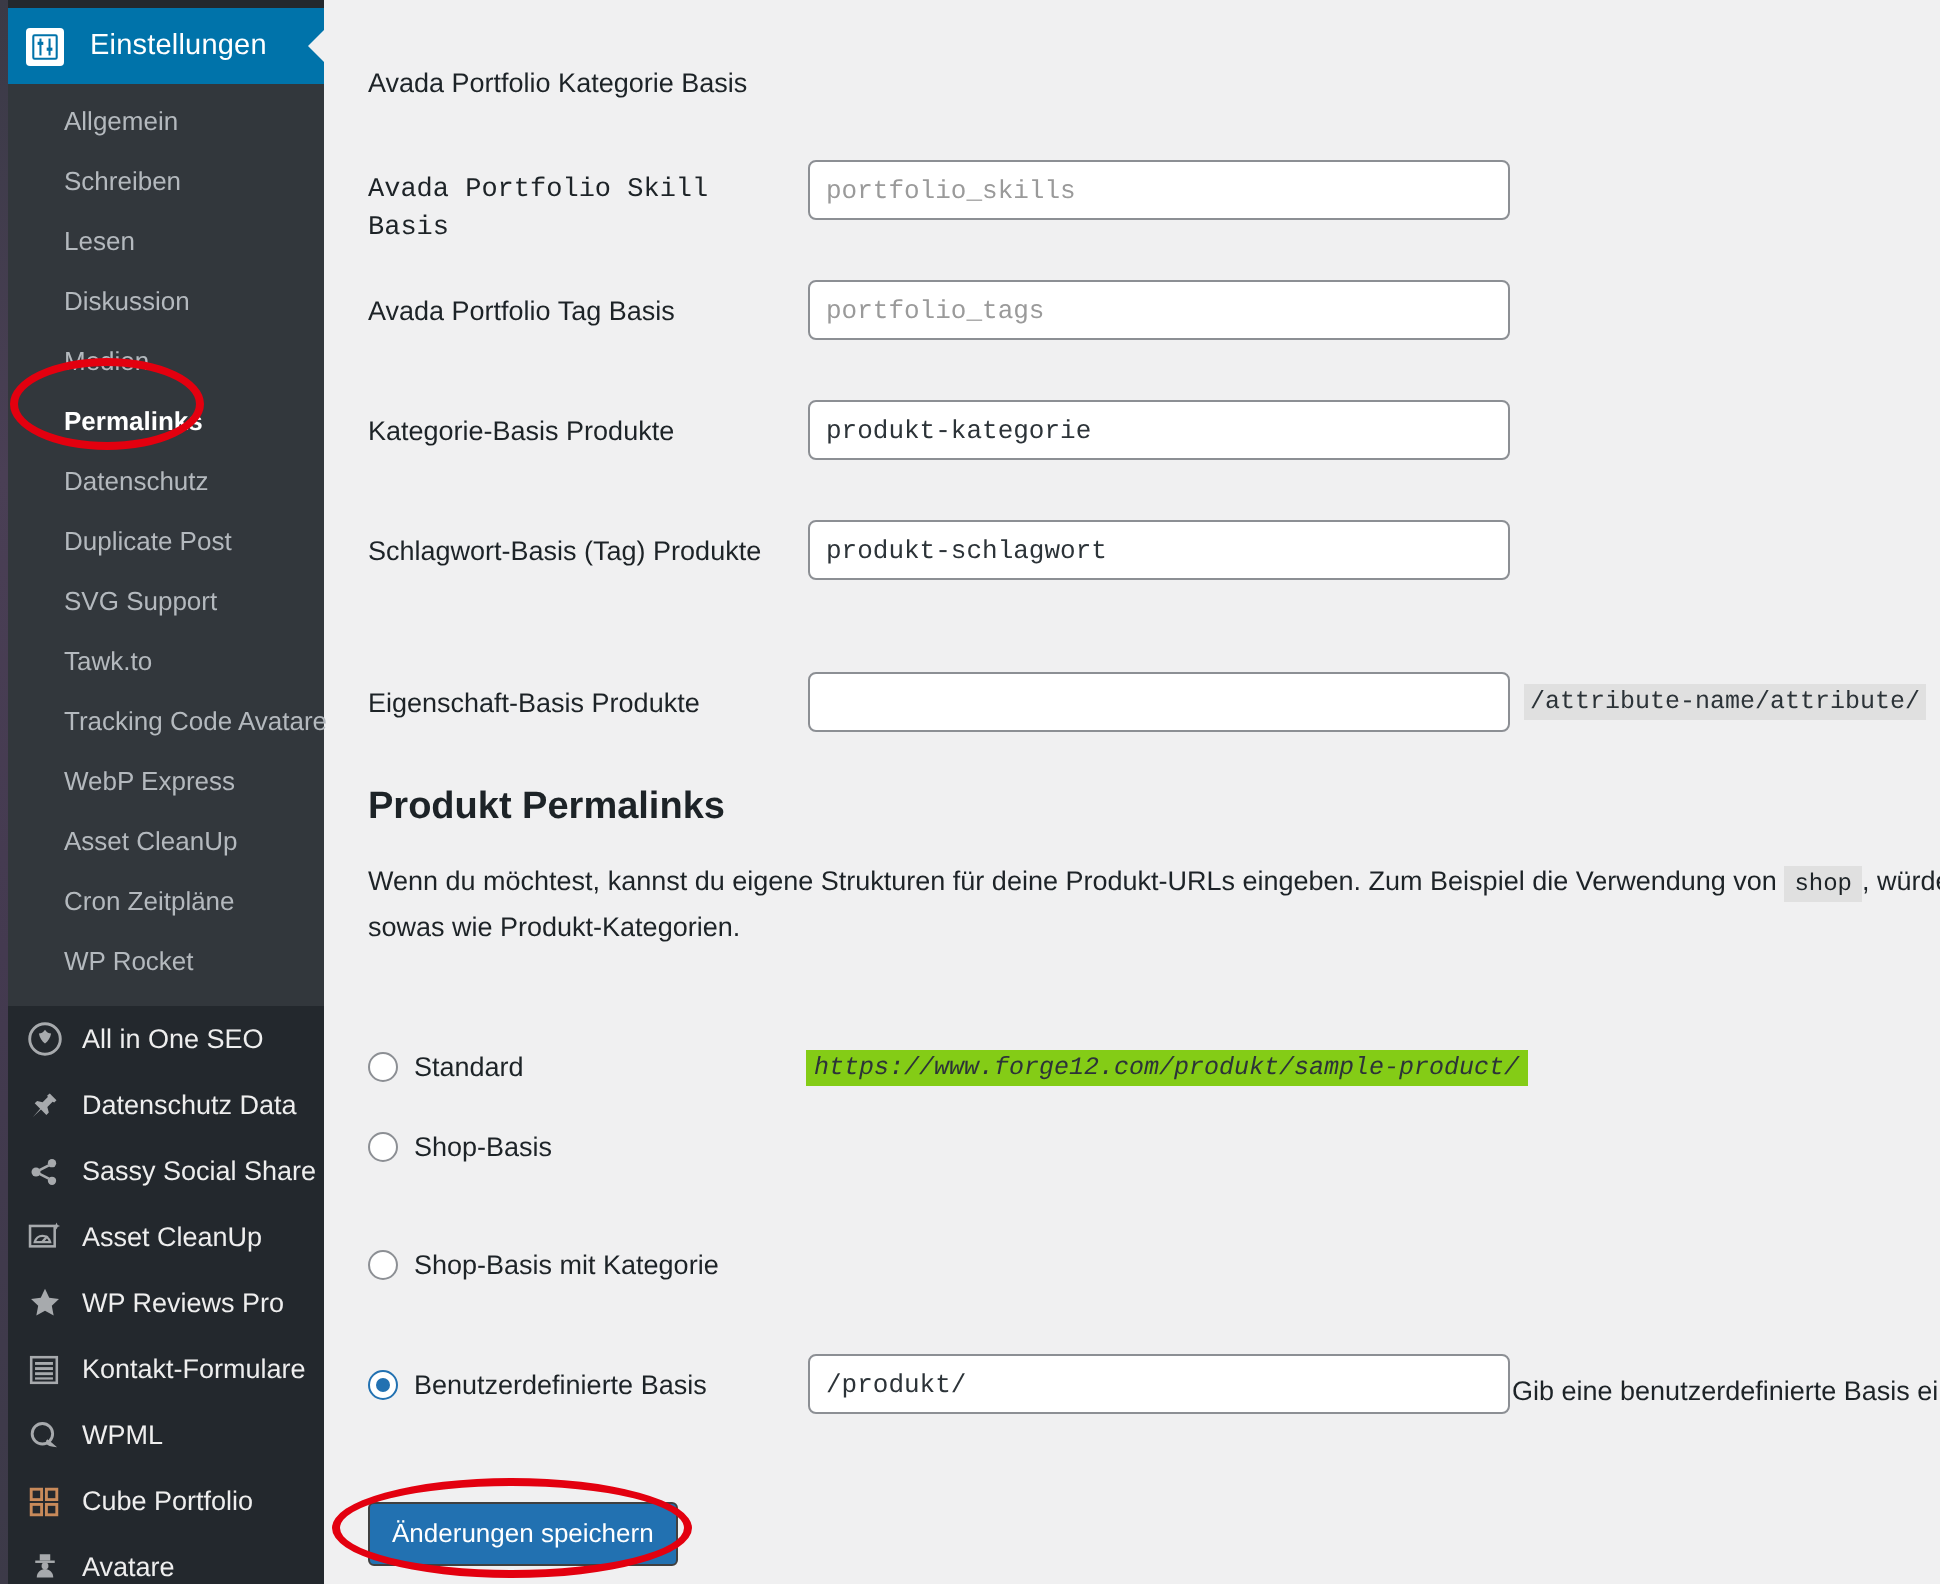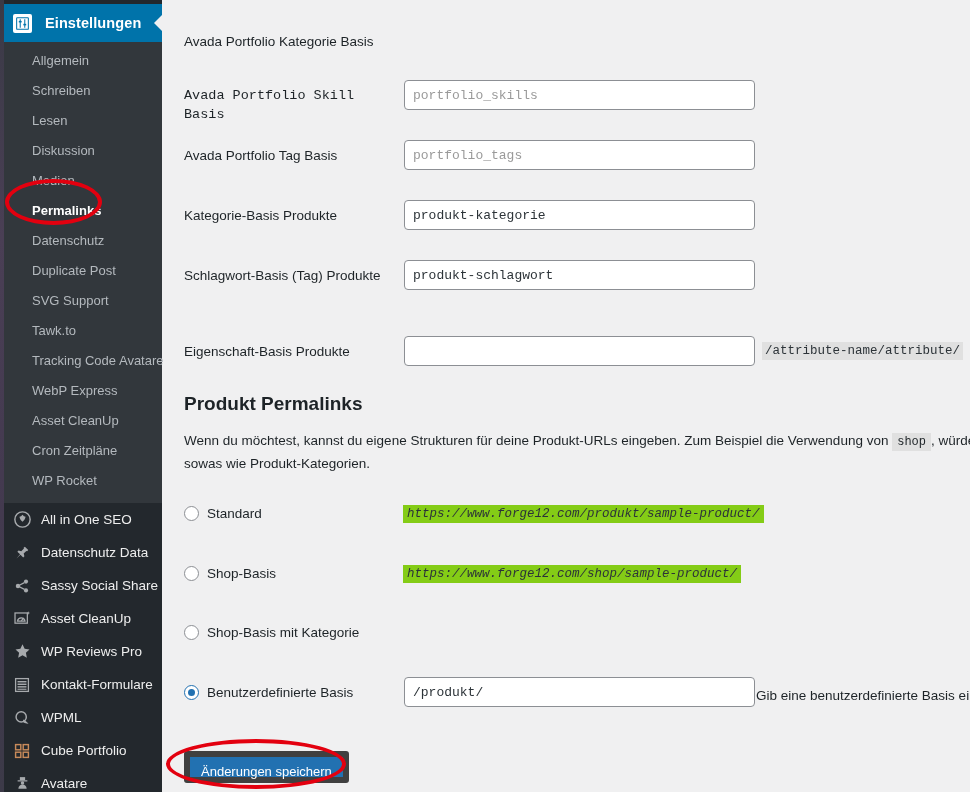--- a/index.html
+++ b/index.html
@@ -51,21 +51,21 @@
   .menu-head .mh-icon {
     width: 19px; height: 19px;
     background: #fff;
     border-radius: 2px;
     display: flex; align-items: center; justify-content: center;
     flex: none;
   }
   .menu-head .mh-label {
     margin-left: 13px;
     font-size: 14.5px;
-    font-weight: 700;
+    font-weight: 400;
     letter-spacing: .1px;
     white-space: nowrap;
   }
   .menu-head .notch {
     position: absolute;
     right: -1px; top: 50%;
     transform: translateY(-50%);
     width: 0; height: 0;
     border-top: 9px solid transparent;
     border-bottom: 9px solid transparent;
@@ -224,21 +224,21 @@
     font-size: 13.5px;
     color: #1d2327;
     white-space: nowrap;
   }
 
   .save-btn {
     position: absolute;
     left: 22px; top: 751px;
     background: #2271b1;
     color: #fff;
-    border: 6px solid #404040;
+    border: 1px solid #404040;
     border-radius: 3px;
     font-family: "Liberation Sans", sans-serif;
     font-size: 13px;
     padding: 0 11px;
     height: 32px;
     line-height: 30px;
     cursor: pointer;
     white-space: nowrap;
   }
 
@@ -419,29 +419,28 @@
       </div>
 
     <div class="section-h2">Produkt Permalinks</div>
 
     <div class="section-desc">
       <span>Wenn du möchtest, kannst du eigene Strukturen für deine Produkt-URLs eingeben. Zum Beispiel die Verwendung von</span>
       <span class="inline-code">shop</span><span>, würde deine Produkt-URLs, nicht sowas wie Produkt-Kategorien.</span>
     </div>
 
     <div id="radio-host">
-        <div class="radio-row" style="top: 504px; text-align: center;">
+        <div class="radio-row" style="top: 524px; text-align: center;">
           <span class="radio-dot"></span>
           <span class="radio-label">Standard</span>
           <span class="radio-url">https://www.forge12.com/produkt/sample-product/</span>
         </div>
         <div class="radio-row" style="top: 564px;">
           <span class="radio-dot"></span>
           <span class="radio-label">Shop-Basis</span>
-          <span class="radio-url">https://www.forge12.com/shop/sample-product/</span>
         </div>
         <div class="radio-row" style="top: 623px;">
           <span class="radio-dot"></span>
           <span class="radio-label">Shop-Basis mit Kategorie</span>
         </div>
         <div class="radio-row" style="top: 683px;">
           <span class="radio-dot checked"></span>
           <span class="radio-label">Benutzerdefinierte Basis</span>
           <input class="form-input" type="text" value="/produkt/" style="top: -6px;">
           <span class="radio-hint">Gib eine benutzerdefinierte Basis ein</span>

